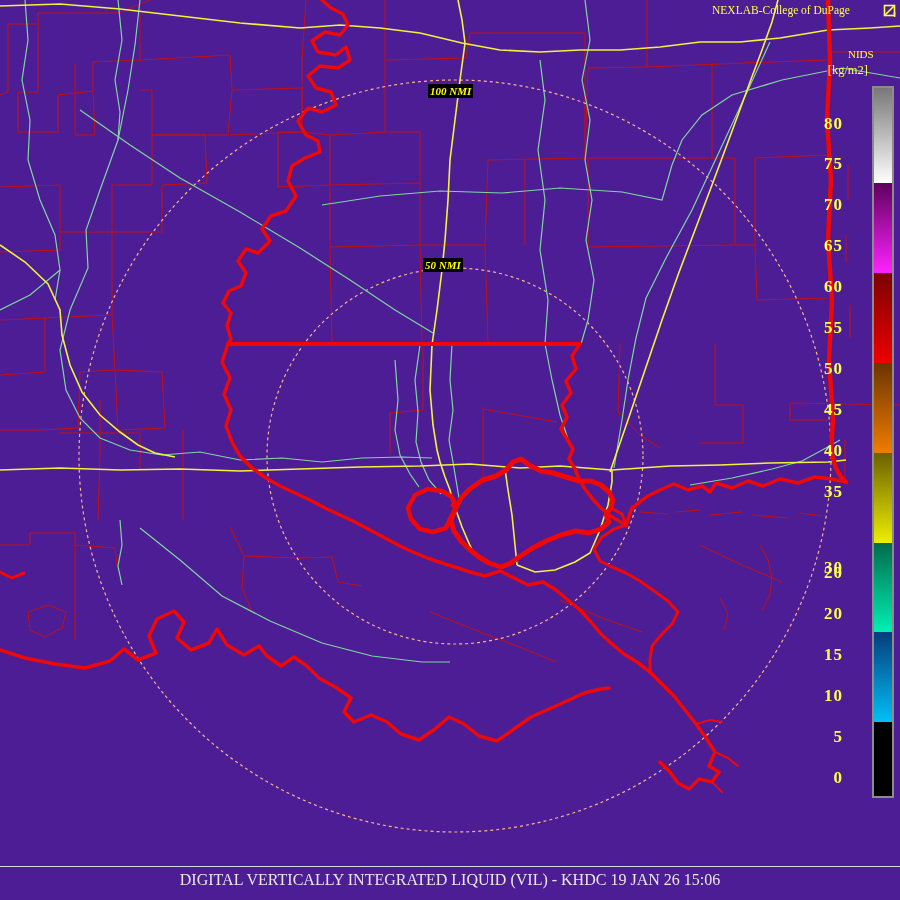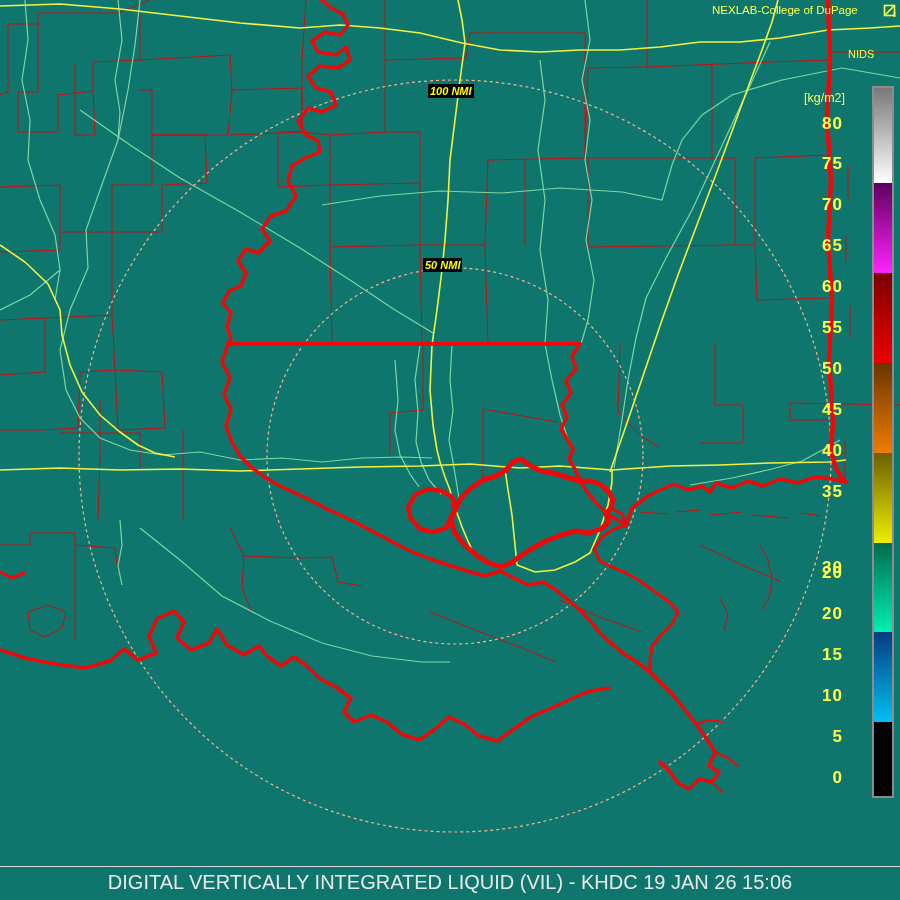--- a/index.html
+++ b/index.html
@@ -1,35 +1,35 @@
 <!DOCTYPE html>
 <html><head>
 <meta charset="utf-8">
 <style>
   html,body{margin:0;padding:0;background:#000;}
-  #screen{position:relative;width:900px;height:900px;background:#0f766e;overflow:hidden;
-          font-family:Liberation Sans, sans-serif;}
+  #screen{position:relative;width:900px;height:900px;background:#4c1d95;overflow:hidden;
+          font-family:Liberation Serif, serif;}
   #map{position:absolute;left:0;top:0;width:900px;height:900px;}
   .yellow-text{color:#ffff4a;}
   #site-title{position:absolute;left:712px;top:4px;font-size:11.5px;letter-spacing:0px;white-space:nowrap;}
   #logo{position:absolute;left:883px;top:4px;width:14px;height:14px;}
   #scale-title{position:absolute;left:848px;top:48px;width:46px;text-align:left;font-size:11px;}
-  #scale-units{position:absolute;left:804px;top:63px;width:64px;text-align:left;font-size:12.5px;margin-top:28px;}
+  #scale-units{position:absolute;left:804px;top:63px;width:64px;text-align:right;font-size:12.5px;}
   #colorbar{position:absolute;left:872px;top:86px;width:22px;height:712px;border:2px solid #8c8c8c;
             box-sizing:border-box;background:#000;}
   #colorbar-gradient{width:100%;height:100%;display:flex;flex-direction:column;}
   #colorbar-ticks .cbtick{position:absolute;width:60px;right:57px;left:auto;text-align:right;
             color:#ffff4a;font-size:17px;font-weight:bold;line-height:18px;height:18px;letter-spacing:1px;}
   .ring-label{position:absolute;background:#000;color:#ffff00;font-size:11px;font-weight:bold;
             font-style:italic;white-space:nowrap;padding:0 2px;line-height:14px;}
   #ring-label-100{left:428px;top:84px;}
   #ring-label-50{left:423px;top:258px;}
   #footer-divider{position:absolute;left:0;top:866px;width:900px;height:1px;background:#d8d8d8;}
   #footer-caption{position:absolute;left:0;top:871px;width:900px;text-align:center;color:#e8e8e8;
-            font-size:20px;white-space:nowrap;}
+            font-size:16px;white-space:nowrap;}
 </style>
 </head>
 <body>
 
 <div id="screen">
 
   <svg id="map" viewBox="0 0 900 900">
 
     <g fill="none" stroke-width="1" stroke="#c31010">
       <polyline points="0,95 8,92 8,24 38,24 38,13 118,13 150,0"></polyline>

